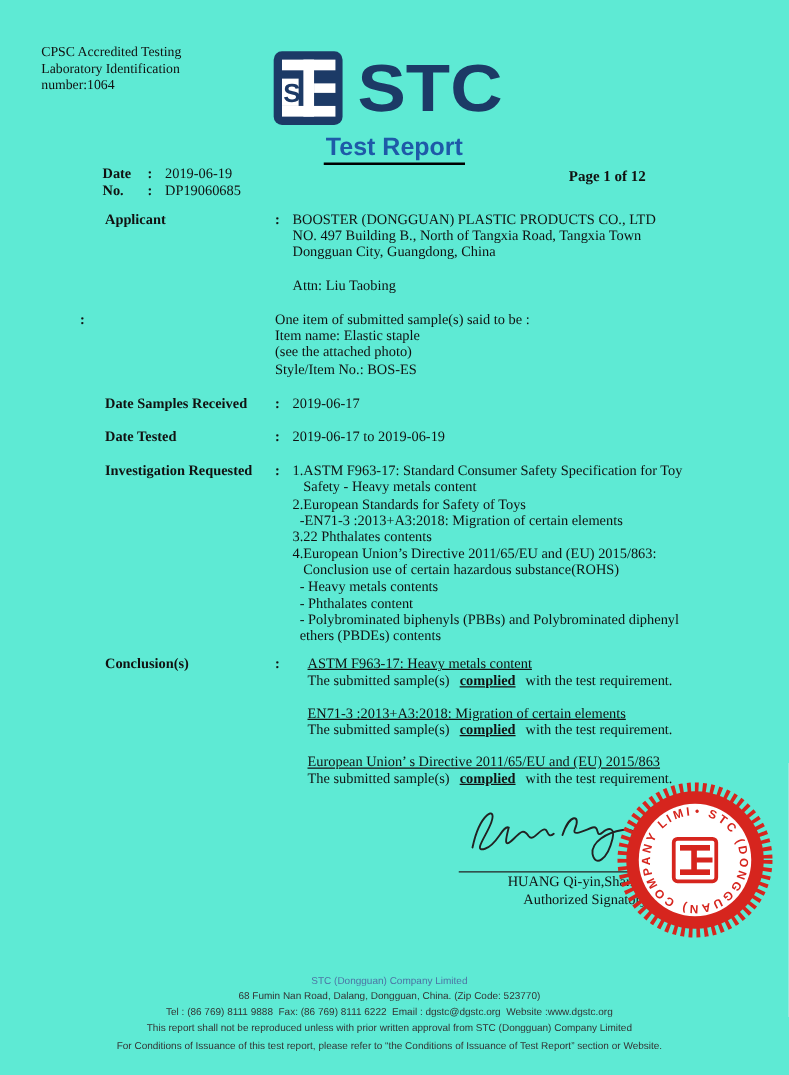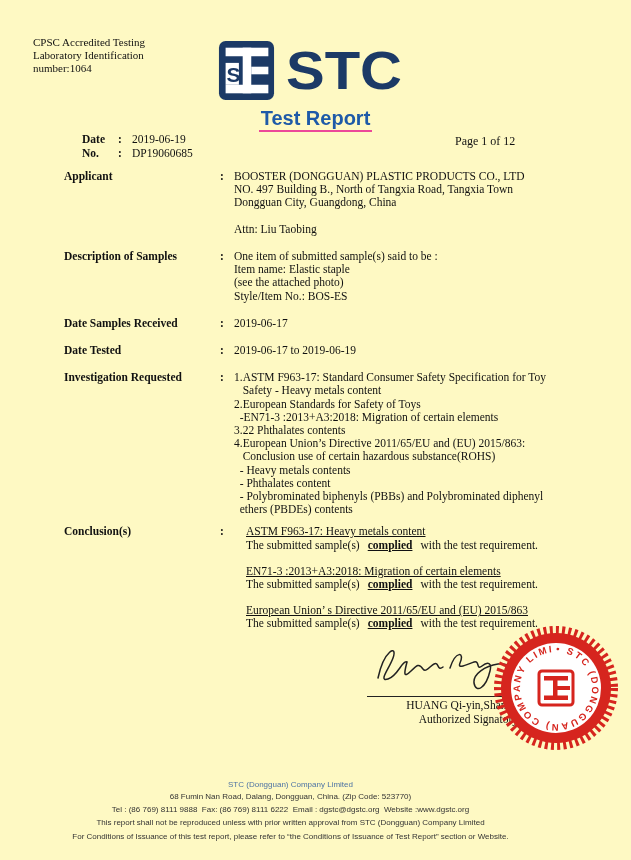--- a/index.html
+++ b/index.html
@@ -1,54 +1,54 @@
 <!DOCTYPE html>
 <html><head>
 <meta charset="utf-8">
 <style>
   html,body{margin:0;padding:0;background:#e8e8e8;}
   .page{
     position:relative;
     width:631px;height:860px;
     margin:0 auto;
-    background:#fef9c3;
+    background:#5eead4;
     font-family:"Liberation Serif", serif;
     font-size:11.5px;
     color:#111;
     overflow:hidden;
   }
   
   .cpsc{position:absolute;left:33px;top:36px;width:160px;font-size:11px;line-height:14px;}
   .logo{position:absolute;left:218px;top:40px;display:flex;align-items:center;gap:11px;}
   .logo-text{font-family:"Liberation Sans",sans-serif;font-weight:bold;font-size:58px;line-height:58px;color:#1c3a66;letter-spacing:0px;transform:scaleY(.92);}
   .title{position:absolute;left:0;top:107px;width:631px;text-align:center;
     font-family:"Liberation Sans",sans-serif;font-weight:bold;font-size:20px;color:#1e5aa8;}
-  .title span{border-bottom:2px solid #ec4899;padding:0 2px 1px 2px;}
+  .title span{border-bottom:2px solid #000000;padding:0 2px 1px 2px;}
   .meta{position:absolute;left:82px;top:133px;font-weight:bold;}
   .meta-grid{display:grid;grid-template-columns:36px 14px auto;line-height:13.5px;}
-  .page-ind{position:absolute;left:455px;top:134px;font-weight:normal;font-size:12px;}
+  .page-ind{position:absolute;left:455px;top:134px;font-weight:bold;font-size:12px;}
   
   .content{position:absolute;left:64px;top:170px;width:545px;}
   .row{display:grid;grid-template-columns:156px 14px auto;margin-bottom:14px;}
-  .row .label{font-weight:bold;}
+  .row .label{font-weight:bold;margin-left:20px;}
   .row .colon{font-weight:bold;}
   .line{white-space:pre;line-height:13.2px;}
   
   .c-block{margin-bottom:13px;line-height:13.2px;margin-left:12px;}
   .c-heading{text-decoration:underline;}
   .c-strong{font-weight:bold;text-decoration:underline;text-align:right;}
   .c-sp{display:inline-block;width:8px;}
   
   .sig{position:absolute;left:358px;top:638px;width:160px;text-align:right;}
   .sig-line{border-top:1.6px solid #222;width:142px;margin:0 auto 1px auto;}
   .sig-name{line-height:14px;font-size:11.5px;}
   .stamp{position:absolute;left:492px;top:624px;}
   
   .footer{position:absolute;left:0;top:779px;width:581px;text-align:center;
-    font-family:"Liberation Sans",sans-serif;font-size:8px;line-height:11px;color:#333;}
+    font-family:"Liberation Sans",sans-serif;font-size:8px;line-height:11px;color:#333;padding-left:21px;}
   .footer .company{color:#4d73a4;}
 </style>
 </head>
 <body>
 
 <div class="page">
 
   <div class="cpsc">
       <div class="line">CPSC Accredited Testing</div>
       <div class="line">Laboratory Identification</div>
@@ -90,21 +90,20 @@
       <div class="value">
           <div class="line">BOOSTER (DONGGUAN) PLASTIC PRODUCTS CO., LTD</div>
           <div class="line">NO. 497 Building B., North of Tangxia Road, Tangxia Town</div>
           <div class="line">Dongguan City, Guangdong, China</div>
           <div class="line">&nbsp;</div>
           <div class="line">Attn: Liu Taobing</div>
         </div>
     </div>
 
     <div class="row">
-      <div class="label">Description of Samples</div>
       <div class="colon">:</div>
       <div class="value">
           <div class="line">One item of submitted sample(s) said to be :</div>
           <div class="line">Item name: Elastic staple</div>
           <div class="line">(see the attached photo)</div>
           <div class="line">Style/Item No.: BOS-ES</div>
         </div>
     </div>
 
     <div class="row">

